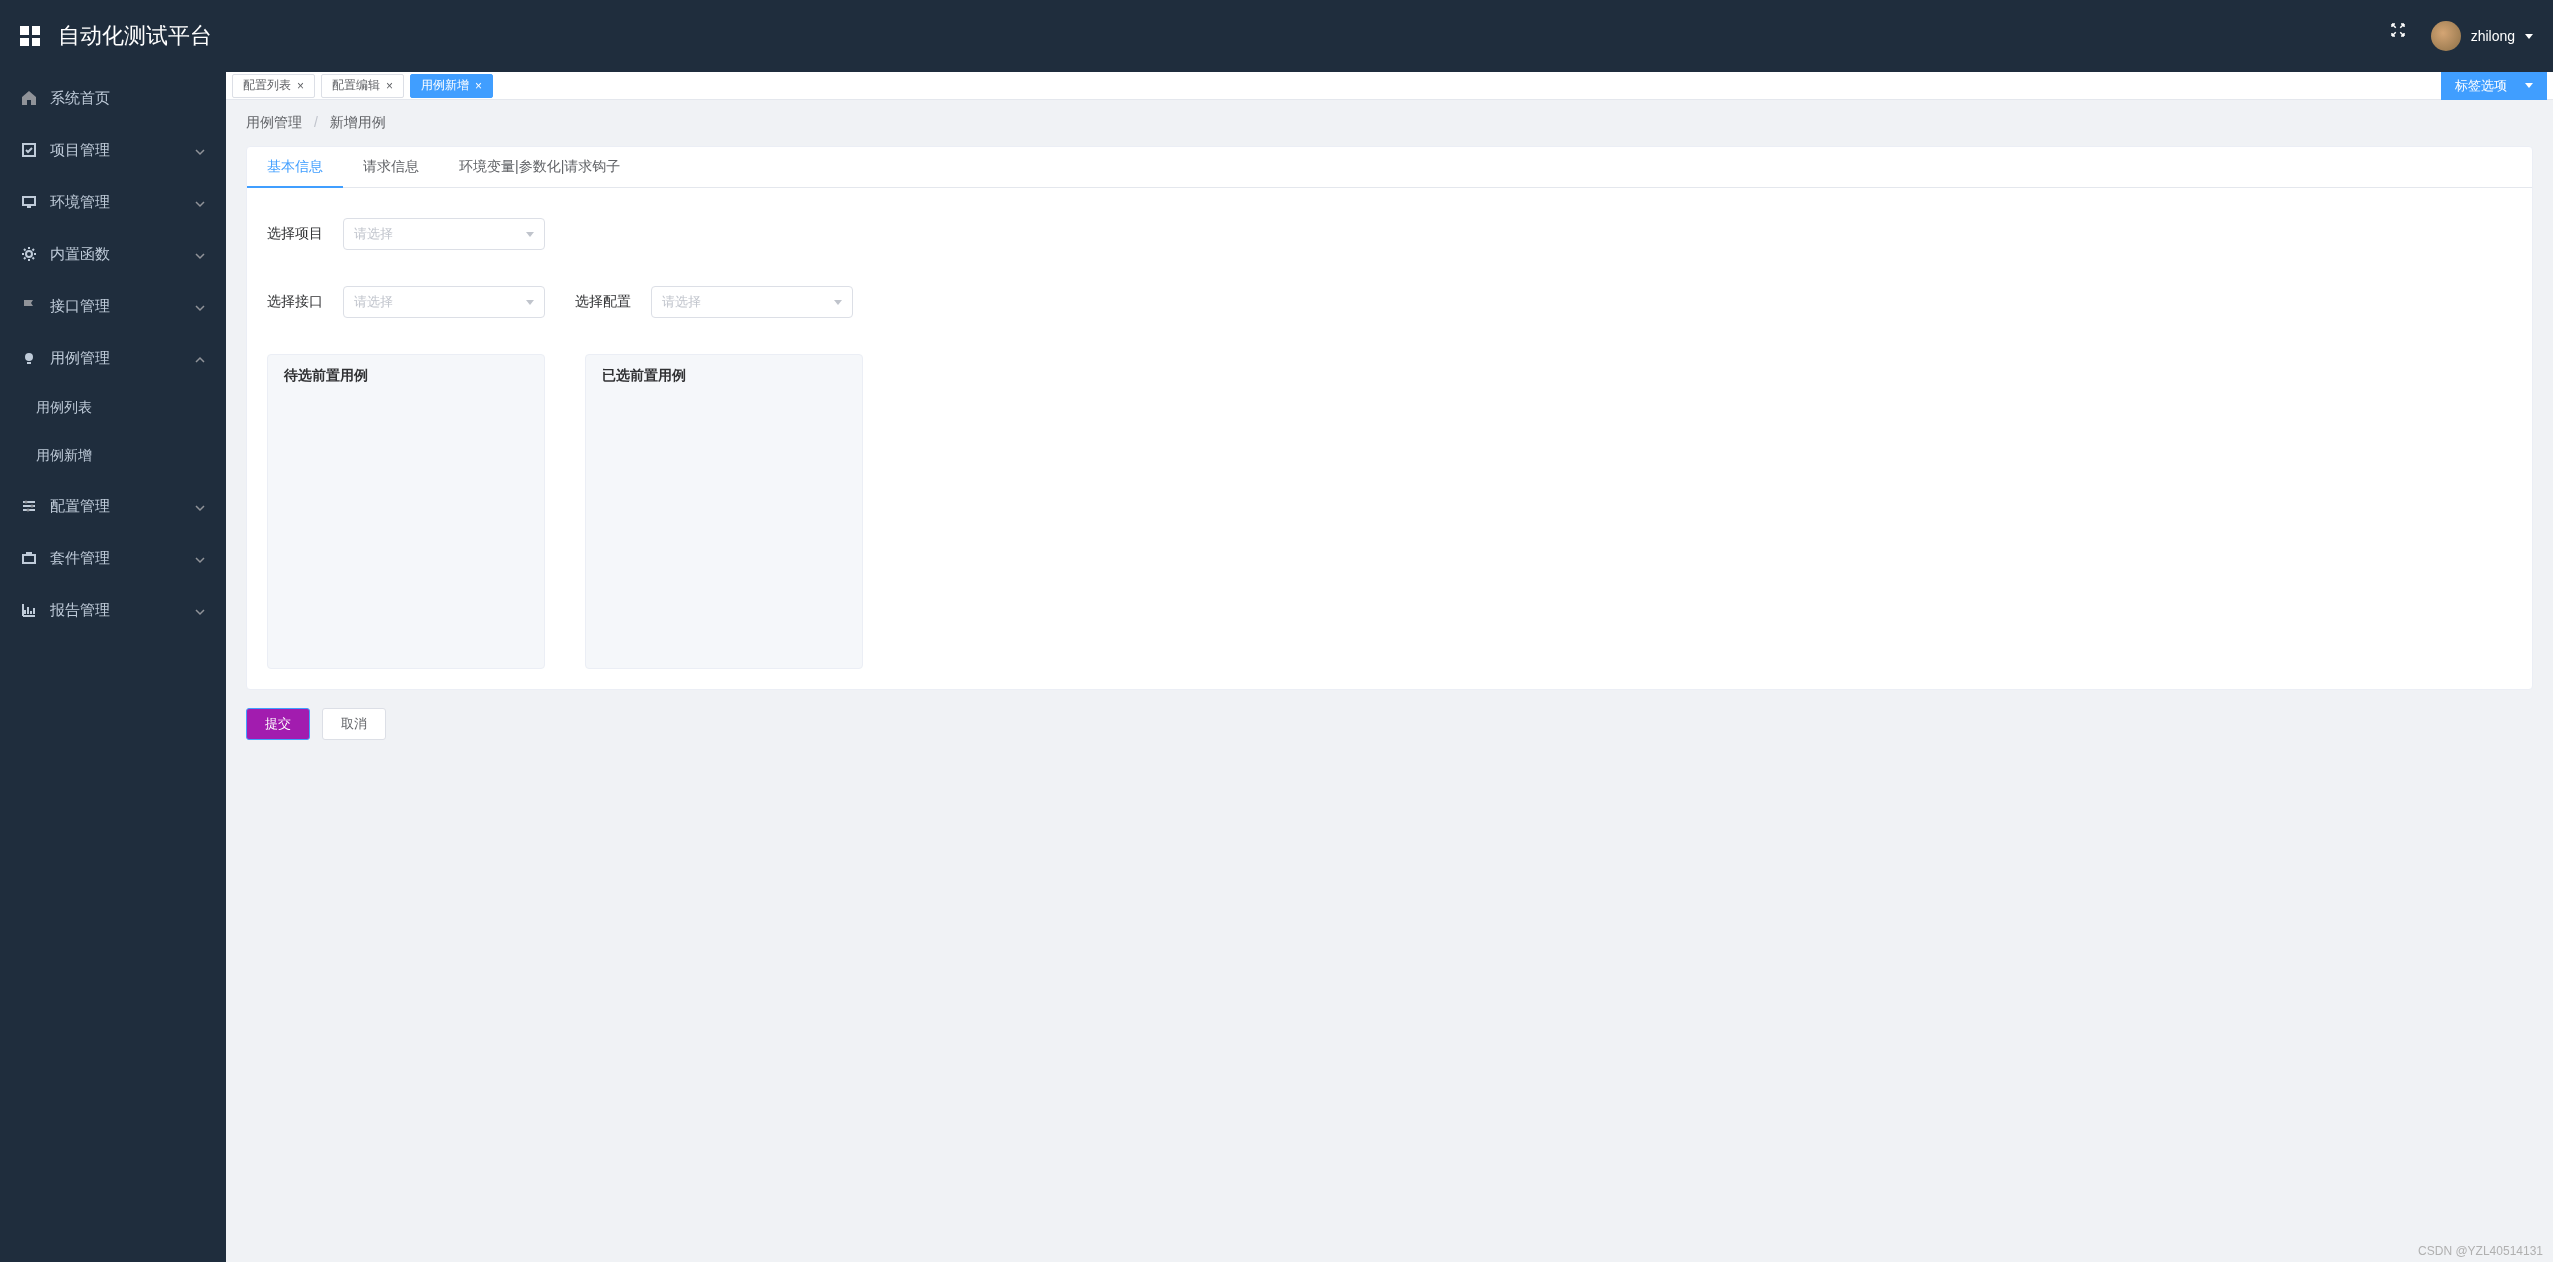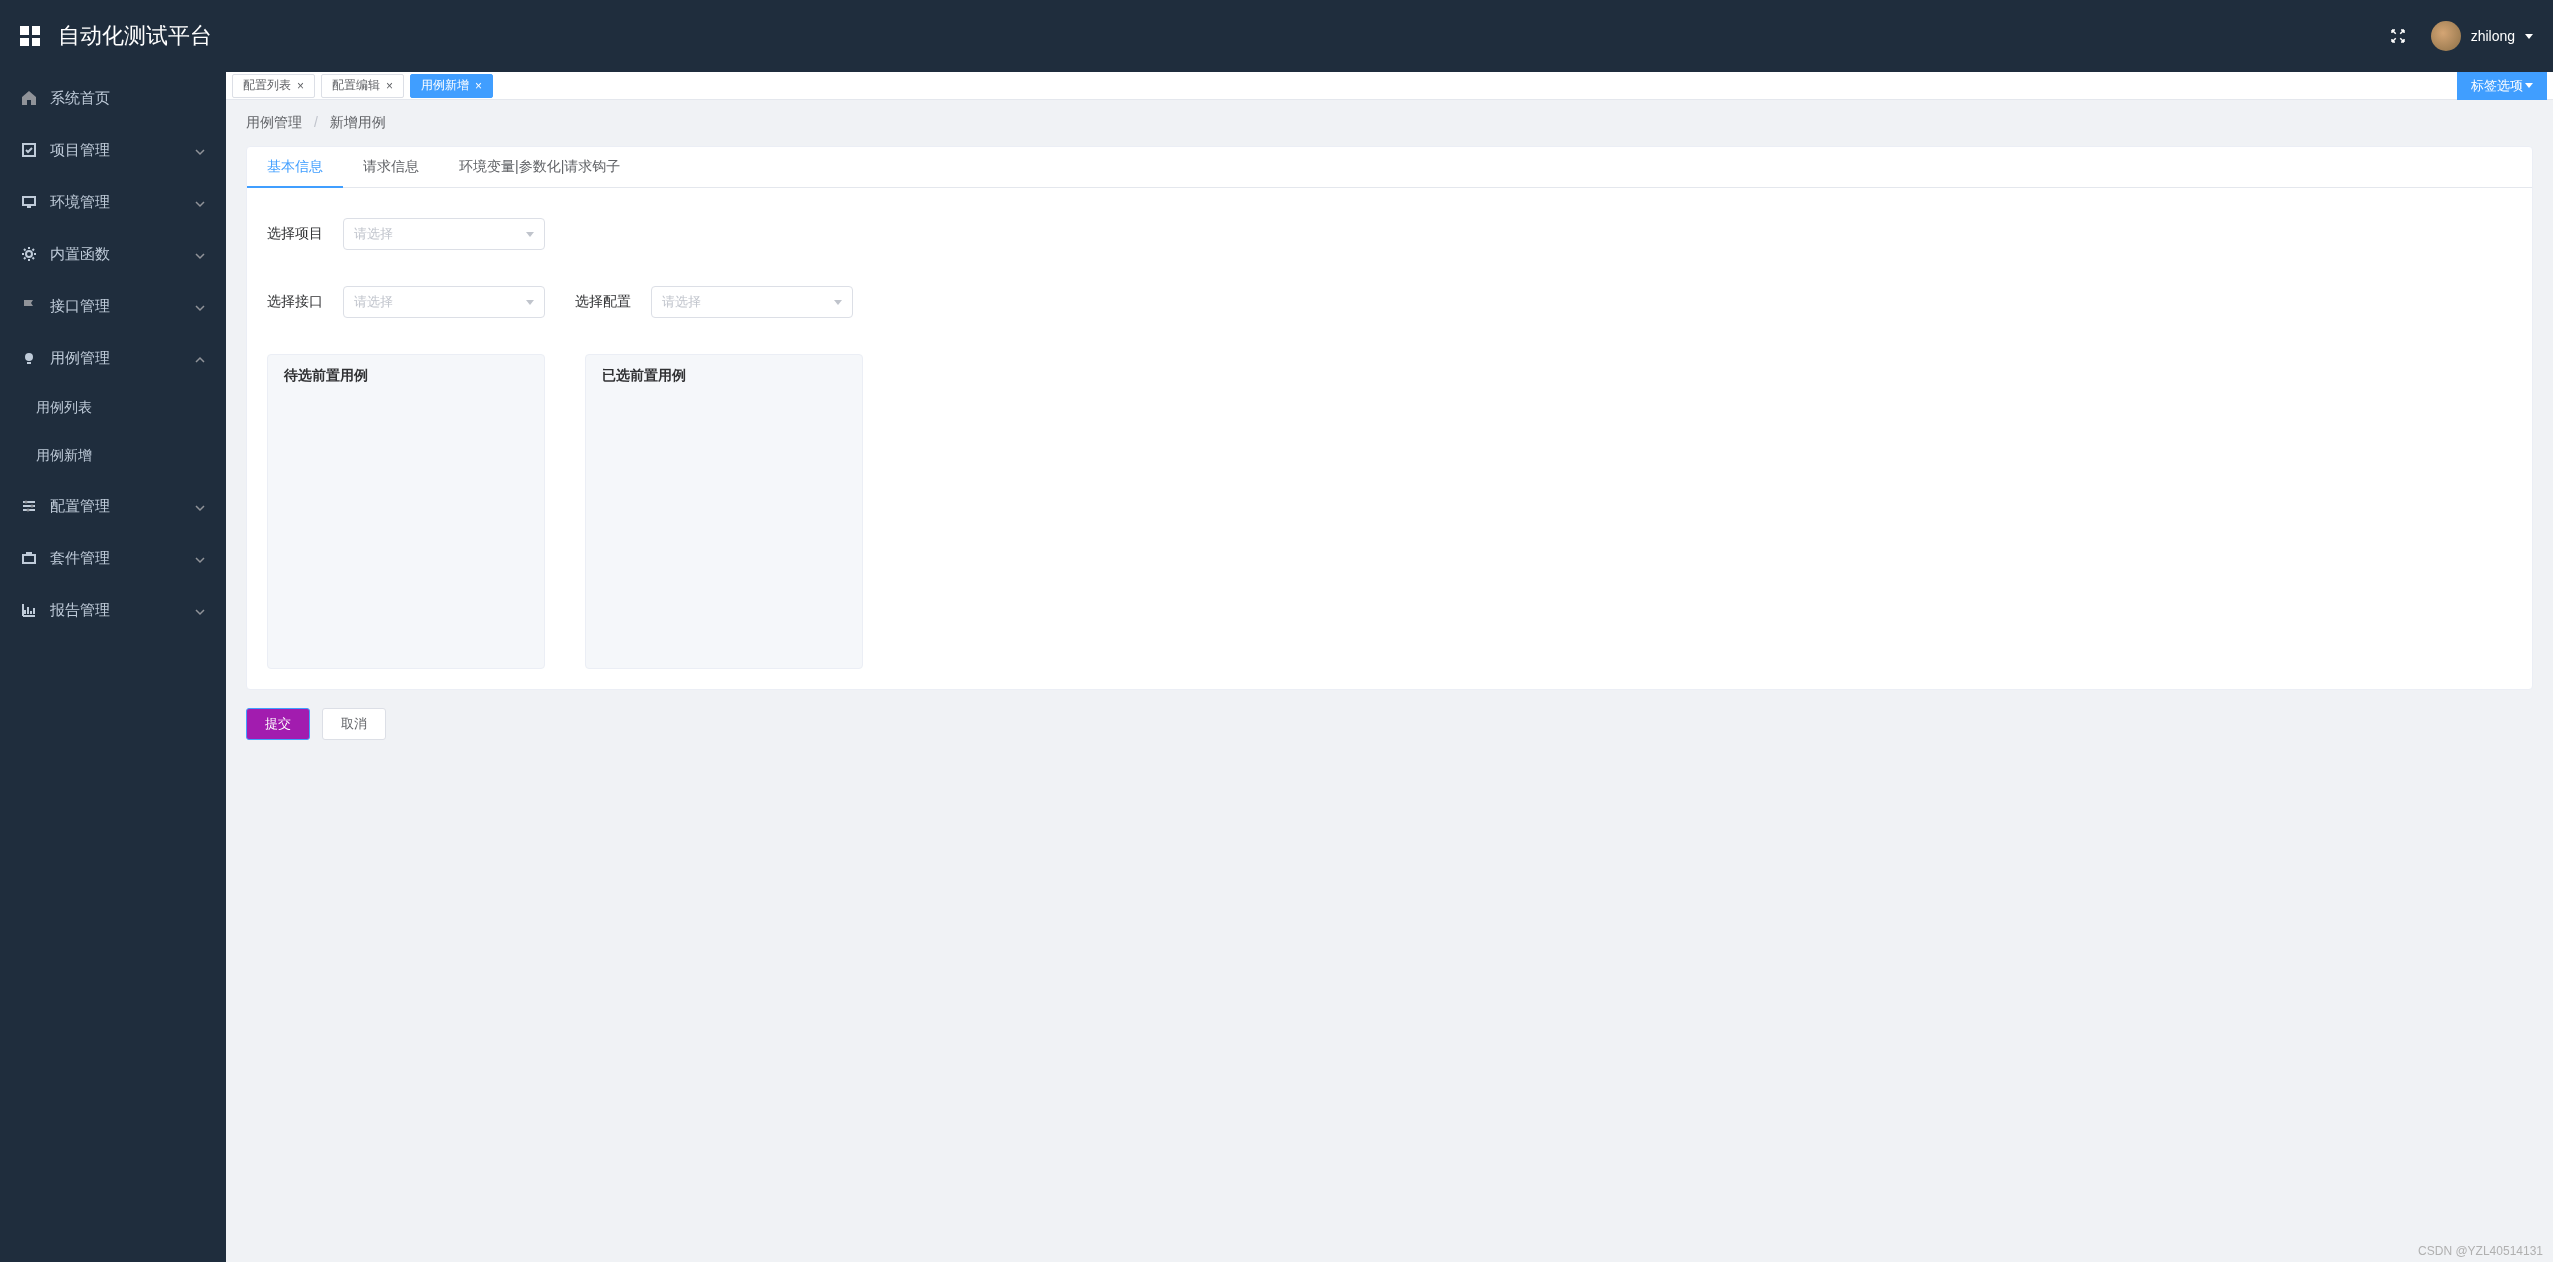--- a/index.html
+++ b/index.html
@@ -2,42 +2,42 @@
 <html><head>
 <meta charset="utf-8">
 <style>
 * { margin: 0; padding: 0; box-sizing: border-box; }
 body { font-family: "Helvetica Neue", Arial, "Microsoft YaHei", sans-serif; font-size: 14px; color: #303133; background: #f0f2f5; }
 .header { height: 72px; background: #1f2d3d; display: flex; align-items: center; padding: 0 20px; justify-content: space-between; }
 .header-left { display: flex; align-items: center; gap: 18px; }
 .menu-toggle { width: 20px; height: 20px; display: grid; grid-template-columns: 1fr 1fr; grid-template-rows: 1fr 1fr; gap: 3px; cursor: pointer; }
 .menu-toggle span { background: #fff; }
 .app-title { color: #fff; font-size: 22px; font-weight: 500; }
-.header-right { display: flex; align-items: center; gap: 24px; }
+.header-right { display: flex; gap: 24px; }
 .fullscreen-icon { width: 18px; height: 18px; cursor: pointer; }
 .user-block { display: flex; align-items: center; gap: 10px; cursor: pointer; }
 .avatar { width: 30px; height: 30px; border-radius: 50%; background: radial-gradient(circle at 40% 40%, #d4a574, #8b6f47); }
 .username { color: #fff; font-size: 14px; }
 .caret { width: 0; height: 0; border-left: 4px solid transparent; border-right: 4px solid transparent; border-top: 5px solid #fff; }
 
 .container { display: flex; height: calc(100vh - 60px); }
 .sidebar { width: 226px; background: #1f2d3d; overflow-y: auto; flex-shrink: 0; }
 .menu-item { display: flex; align-items: center; padding: 0 20px; height: 52px; color: #bfcbd9; cursor: pointer; font-size: 15px; position: relative; }
 .menu-icon { width: 18px; height: 18px; margin-right: 12px; display: flex; align-items: center; justify-content: center; flex-shrink: 0; }
 .menu-icon svg { width: 16px; height: 16px; fill: #909399; }
 .menu-expand { margin-left: auto; width: 12px; height: 12px; }
 .menu-expand svg { width: 12px; height: 12px; fill: #909399; }
 .sub-item { padding-left: 36px; height: 48px; display: flex; align-items: center; color: #bfcbd9; cursor: pointer; font-size: 14px; }
 
 .main { flex: 1; display: flex; flex-direction: column; overflow: hidden; background: #f0f2f5; }
 .tabs-bar { height: 28px; background: #fff; border-bottom: 1px solid #e4e7ed; display: flex; align-items: center; padding: 1px 6px; }
 .tab { display: inline-flex; align-items: center; height: 24px; padding: 0 10px; margin-right: 6px; font-size: 12px; color: #606266; cursor: pointer; border: 1px solid #dcdfe6; border-radius: 2px; gap: 6px; }
 .tab.active { background: #409eff; color: #fff; border-color: #409eff; }
 .tab-close { font-size: 12px; line-height: 1; cursor: pointer; }
-.tabs-options { margin-left: auto; background: #409eff; color: #fff; height: 28px; padding: 0 14px; display: flex; align-items: center; gap: 2px; font-size: 13px; cursor: pointer; }
+.tabs-options { margin-left: auto; background: #409eff; color: #fff; height: 28px; padding: 0 14px; display: flex; align-items: center; gap: 18px; font-size: 13px; cursor: pointer; }
 .tabs-options .caret-down { width: 0; height: 0; border-left: 4px solid transparent; border-right: 4px solid transparent; border-top: 5px solid #fff; }
 
 .breadcrumb { padding: 14px 20px; font-size: 14px; color: #606266; }
 .breadcrumb .sep { margin: 0 8px; color: #c0c4cc; }
 
 .content { padding: 0 20px 20px; overflow-y: auto; flex: 1; }
 .card { background: #fff; border: 1px solid #ebeef5; border-radius: 4px; }
 .form-tabs { display: flex; border-bottom: 1px solid #e4e7ed; }
 .form-tab { padding: 5px 20px; height: 40px; display: flex; align-items: center; font-size: 14px; color: #606266; cursor: pointer; position: relative; }
 .form-tab.active { color: #409eff; }

